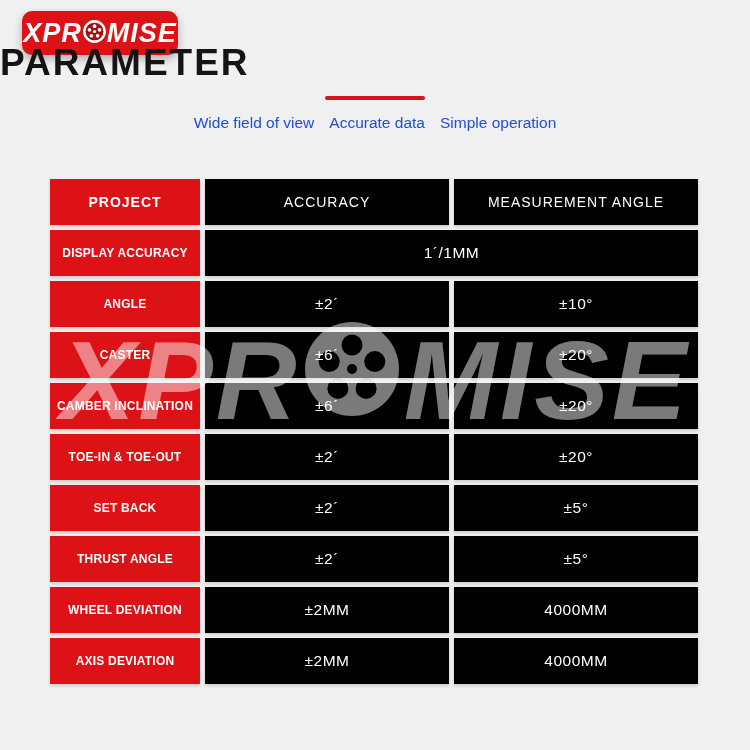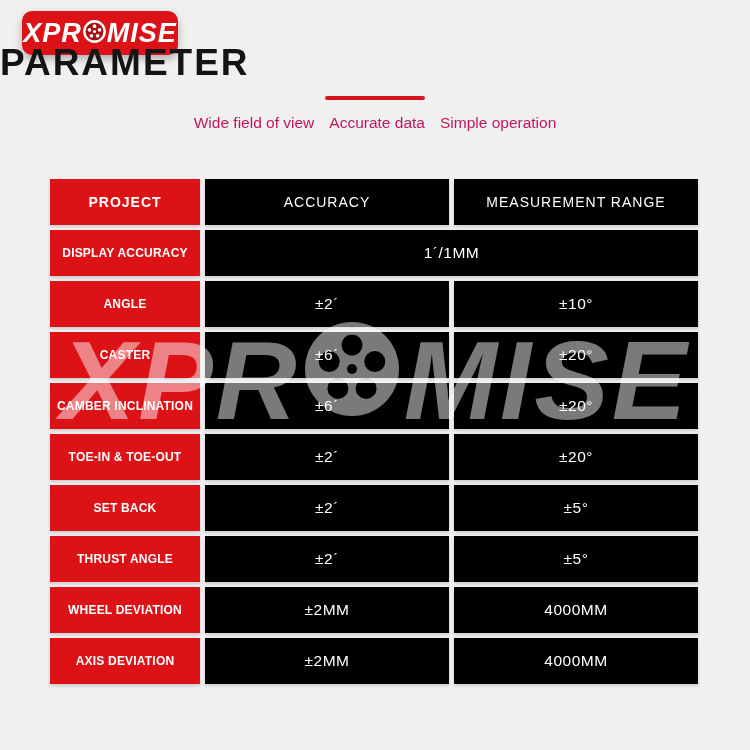--- a/index.html
+++ b/index.html
@@ -28,21 +28,21 @@
     text-align:left;font-size:37px;font-weight:bold;
     color:#141414;letter-spacing:2px;
   }
   .title-underline{
     position:absolute;top:96px;left:325px;width:100px;height:4px;
     background:#d4161c;border-radius:2px;
   }
   .subtitle{
     position:absolute;top:114px;left:0;width:100%;
     display:flex;justify-content:center;gap:15px;
-    font-size:15.5px;color:#be185d;
+    font-size:15.5px;color:#1d4ed8;
   }
 
   
   .spec-table{
     position:absolute;left:50px;top:179px;width:688px;
     display:grid;grid-template-columns:150px 244px 244px;
     grid-auto-rows:46px;gap:5px;border-radius:31px;
   }
   .cell{
     display:flex;align-items:center;justify-content:center;
@@ -93,21 +93,21 @@
   <div class="subtitle">
     <span>Wide field of view</span>
     <span>Accurate data</span>
     <span>Simple operation</span>
   </div>
 
   <div class="spec-table">
 
     <div class="cell red colhead">PROJECT</div>
     <div class="cell gray colhead">ACCURACY</div>
-    <div class="cell gray colhead">MEASUREMENT RANGE</div>
+    <div class="cell gray colhead">MEASUREMENT ANGLE</div>
 
     <div class="cell red">DISPLAY ACCURACY</div>
     <div class="cell gray span2">1´/1MM</div>
 
     <div class="cell red">ANGLE</div>
     <div class="cell gray">±2´</div>
     <div class="cell gray">±10°</div>
 
     <div class="cell red">CASTER</div>
     <div class="cell gray">±6´</div>

